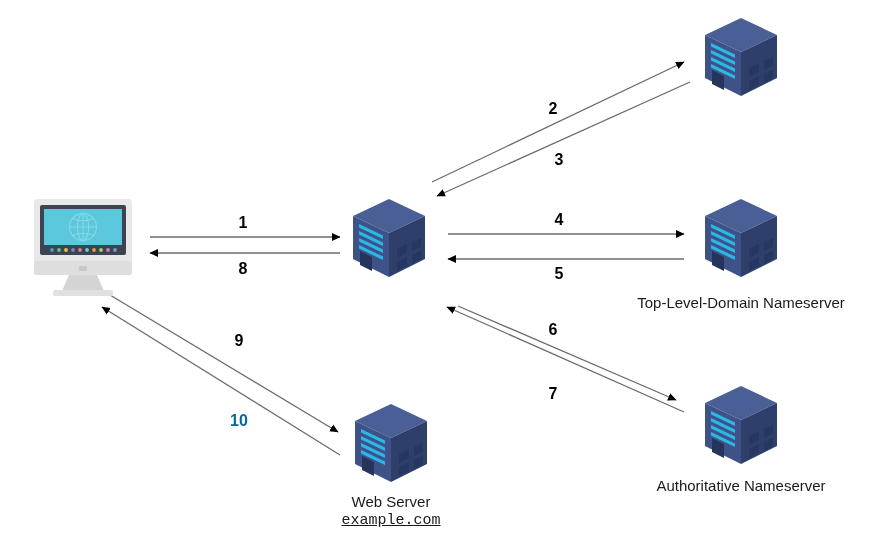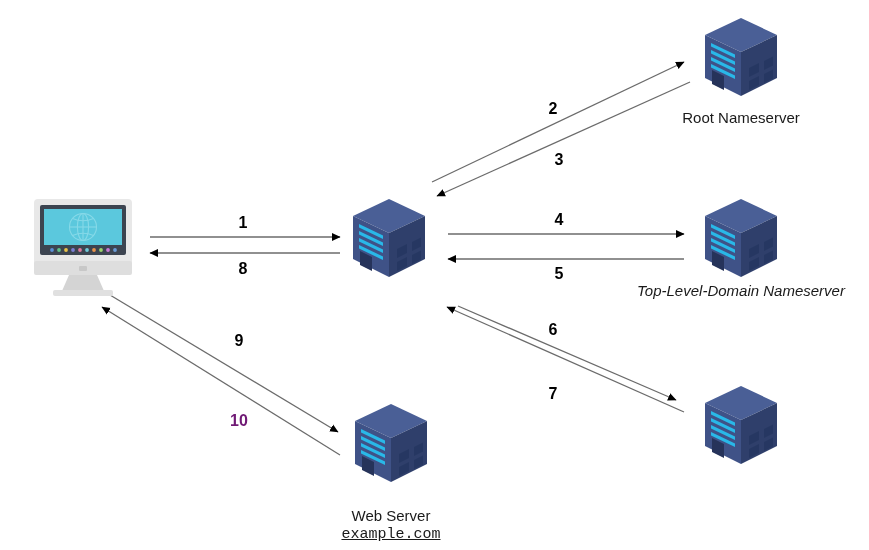--- a/index.html
+++ b/index.html
@@ -137,68 +137,68 @@
       <path d="M16 52 L40 63.5 L40 67 L16 55.5 z"></path>
     </g>
     <path d="M17 58 L29 64 L29 78 L17 72 z" fill="#26335a"></path>
     <g fill="#263762">
       <path d="M54 56 L64 51 L64 60 L54 65 z"></path>
       <path d="M69 49 L78 44.5 L78 53.5 L69 58 z"></path>
       <path d="M54 69 L64 64 L64 73 L54 78 z"></path>
       <path d="M69 62 L78 57.5 L78 66.5 L69 71 z"></path>
     </g>
   </svg>
+</div>
+
+<div class="node" id="node-tld-nameserver" style="left:695px; top:193px; width:92px; height:92px;">
+  <svg width="92" height="92" viewBox="0 0 92 92">
+    <path d="M46 6 L82 23 L46 40 L10 23 z" fill="#4a5f96"></path>
+    <path d="M10 23 L46 40 L46 84 L10 66 z" fill="#3f5287"></path>
+    <path d="M82 23 L82 66 L46 84 L46 40 z" fill="#2f3f6b"></path>
+    <g fill="#29b8e8">
+      <path d="M16 31 L40 42.5 L40 46 L16 34.5 z"></path>
+      <path d="M16 38 L40 49.5 L40 53 L16 41.5 z"></path>
+      <path d="M16 45 L40 56.5 L40 60 L16 48.5 z"></path>
+      <path d="M16 52 L40 63.5 L40 67 L16 55.5 z"></path>
+    </g>
+    <path d="M17 58 L29 64 L29 78 L17 72 z" fill="#26335a"></path>
+    <g fill="#263762">
+      <path d="M54 56 L64 51 L64 60 L54 65 z"></path>
+      <path d="M69 49 L78 44.5 L78 53.5 L69 58 z"></path>
+      <path d="M54 69 L64 64 L64 73 L54 78 z"></path>
+      <path d="M69 62 L78 57.5 L78 66.5 L69 71 z"></path>
+    </g>
+  </svg>
+  <div class="node-label" style="top:100px;">
+    <span>Top-Level-Domain Nameserver</span>
+  </div>
+</div>
+
+<div class="node" id="node-authoritative-nameserver" style="left:695px; top:380px; width:92px; height:92px;">
+  <svg width="92" height="92" viewBox="0 0 92 92">
+    <path d="M46 6 L82 23 L46 40 L10 23 z" fill="#4a5f96"></path>
+    <path d="M10 23 L46 40 L46 84 L10 66 z" fill="#3f5287"></path>
+    <path d="M82 23 L82 66 L46 84 L46 40 z" fill="#2f3f6b"></path>
+    <g fill="#29b8e8">
+      <path d="M16 31 L40 42.5 L40 46 L16 34.5 z"></path>
+      <path d="M16 38 L40 49.5 L40 53 L16 41.5 z"></path>
+      <path d="M16 45 L40 56.5 L40 60 L16 48.5 z"></path>
+      <path d="M16 52 L40 63.5 L40 67 L16 55.5 z"></path>
+    </g>
+    <path d="M17 58 L29 64 L29 78 L17 72 z" fill="#26335a"></path>
+    <g fill="#263762">
+      <path d="M54 56 L64 51 L64 60 L54 65 z"></path>
+      <path d="M69 49 L78 44.5 L78 53.5 L69 58 z"></path>
+      <path d="M54 69 L64 64 L64 73 L54 78 z"></path>
+      <path d="M69 62 L78 57.5 L78 66.5 L69 71 z"></path>
+    </g>
+  </svg>
   <div class="node-label" style="top:96px;">
-    <span>Root Nameserver</span>
-  </div>
-</div>
-
-<div class="node" id="node-tld-nameserver" style="left:695px; top:193px; width:92px; height:92px;">
-  <svg width="92" height="92" viewBox="0 0 92 92">
-    <path d="M46 6 L82 23 L46 40 L10 23 z" fill="#4a5f96"></path>
-    <path d="M10 23 L46 40 L46 84 L10 66 z" fill="#3f5287"></path>
-    <path d="M82 23 L82 66 L46 84 L46 40 z" fill="#2f3f6b"></path>
-    <g fill="#29b8e8">
-      <path d="M16 31 L40 42.5 L40 46 L16 34.5 z"></path>
-      <path d="M16 38 L40 49.5 L40 53 L16 41.5 z"></path>
-      <path d="M16 45 L40 56.5 L40 60 L16 48.5 z"></path>
-      <path d="M16 52 L40 63.5 L40 67 L16 55.5 z"></path>
-    </g>
-    <path d="M17 58 L29 64 L29 78 L17 72 z" fill="#26335a"></path>
-    <g fill="#263762">
-      <path d="M54 56 L64 51 L64 60 L54 65 z"></path>
-      <path d="M69 49 L78 44.5 L78 53.5 L69 58 z"></path>
-      <path d="M54 69 L64 64 L64 73 L54 78 z"></path>
-      <path d="M69 62 L78 57.5 L78 66.5 L69 71 z"></path>
-    </g>
-  </svg>
-  <div class="node-label" style="top:88px;font-style:italic;">
-    <span>Top-Level-Domain Nameserver</span>
-  </div>
-</div>
-
-<div class="node" id="node-authoritative-nameserver" style="left:695px; top:380px; width:92px; height:92px;">
-  <svg width="92" height="92" viewBox="0 0 92 92">
-    <path d="M46 6 L82 23 L46 40 L10 23 z" fill="#4a5f96"></path>
-    <path d="M10 23 L46 40 L46 84 L10 66 z" fill="#3f5287"></path>
-    <path d="M82 23 L82 66 L46 84 L46 40 z" fill="#2f3f6b"></path>
-    <g fill="#29b8e8">
-      <path d="M16 31 L40 42.5 L40 46 L16 34.5 z"></path>
-      <path d="M16 38 L40 49.5 L40 53 L16 41.5 z"></path>
-      <path d="M16 45 L40 56.5 L40 60 L16 48.5 z"></path>
-      <path d="M16 52 L40 63.5 L40 67 L16 55.5 z"></path>
-    </g>
-    <path d="M17 58 L29 64 L29 78 L17 72 z" fill="#26335a"></path>
-    <g fill="#263762">
-      <path d="M54 56 L64 51 L64 60 L54 65 z"></path>
-      <path d="M69 49 L78 44.5 L78 53.5 L69 58 z"></path>
-      <path d="M54 69 L64 64 L64 73 L54 78 z"></path>
-      <path d="M69 62 L78 57.5 L78 66.5 L69 71 z"></path>
-    </g>
-  </svg>
+    <span>Authoritative Nameserver</span>
+  </div>
 </div>
 
 <div class="node" id="node-web-server" style="left:345px; top:398px; width:92px; height:92px;">
   <svg width="92" height="92" viewBox="0 0 92 92">
     <path d="M46 6 L82 23 L46 40 L10 23 z" fill="#4a5f96"></path>
     <path d="M10 23 L46 40 L46 84 L10 66 z" fill="#3f5287"></path>
     <path d="M82 23 L82 66 L46 84 L46 40 z" fill="#2f3f6b"></path>
     <g fill="#29b8e8">
       <path d="M16 31 L40 42.5 L40 46 L16 34.5 z"></path>
       <path d="M16 38 L40 49.5 L40 53 L16 41.5 z"></path>
@@ -206,30 +206,30 @@
       <path d="M16 52 L40 63.5 L40 67 L16 55.5 z"></path>
     </g>
     <path d="M17 58 L29 64 L29 78 L17 72 z" fill="#26335a"></path>
     <g fill="#263762">
       <path d="M54 56 L64 51 L64 60 L54 65 z"></path>
       <path d="M69 49 L78 44.5 L78 53.5 L69 58 z"></path>
       <path d="M54 69 L64 64 L64 73 L54 78 z"></path>
       <path d="M69 62 L78 57.5 L78 66.5 L69 71 z"></path>
     </g>
   </svg>
-  <div class="node-label" style="top:108px;">
+  <div class="node-label" style="top:94px;">
     <div>Web Server</div>
     <div class="domain">example.com</div>
   </div>
 </div>
 
 <div id="number-layer">
     <div class="arrow-num" style="left: 243px; top: 223px; color: rgb(0, 0, 0);">1</div>
     <div class="arrow-num" style="left: 243px; top: 269px; color: rgb(0, 0, 0);">8</div>
     <div class="arrow-num" style="left: 553px; top: 109px; color: rgb(0, 0, 0);">2</div>
     <div class="arrow-num" style="left: 559px; top: 160px; color: rgb(0, 0, 0);">3</div>
     <div class="arrow-num" style="left: 559px; top: 220px; color: rgb(0, 0, 0);">4</div>
     <div class="arrow-num" style="left: 559px; top: 274px; color: rgb(0, 0, 0);">5</div>
     <div class="arrow-num" style="left: 553px; top: 330px; color: rgb(0, 0, 0);">6</div>
     <div class="arrow-num" style="left: 553px; top: 394px; color: rgb(0, 0, 0);">7</div>
     <div class="arrow-num" style="left: 239px; top: 341px; color: rgb(0, 0, 0);">9</div>
-    <div class="arrow-num" style="left: 239px; top: 421px; color: #701a75;">10</div>
+    <div class="arrow-num" style="left: 239px; top: 421px; color: #0369a1;">10</div>
   </div>
 
 </body></html>

